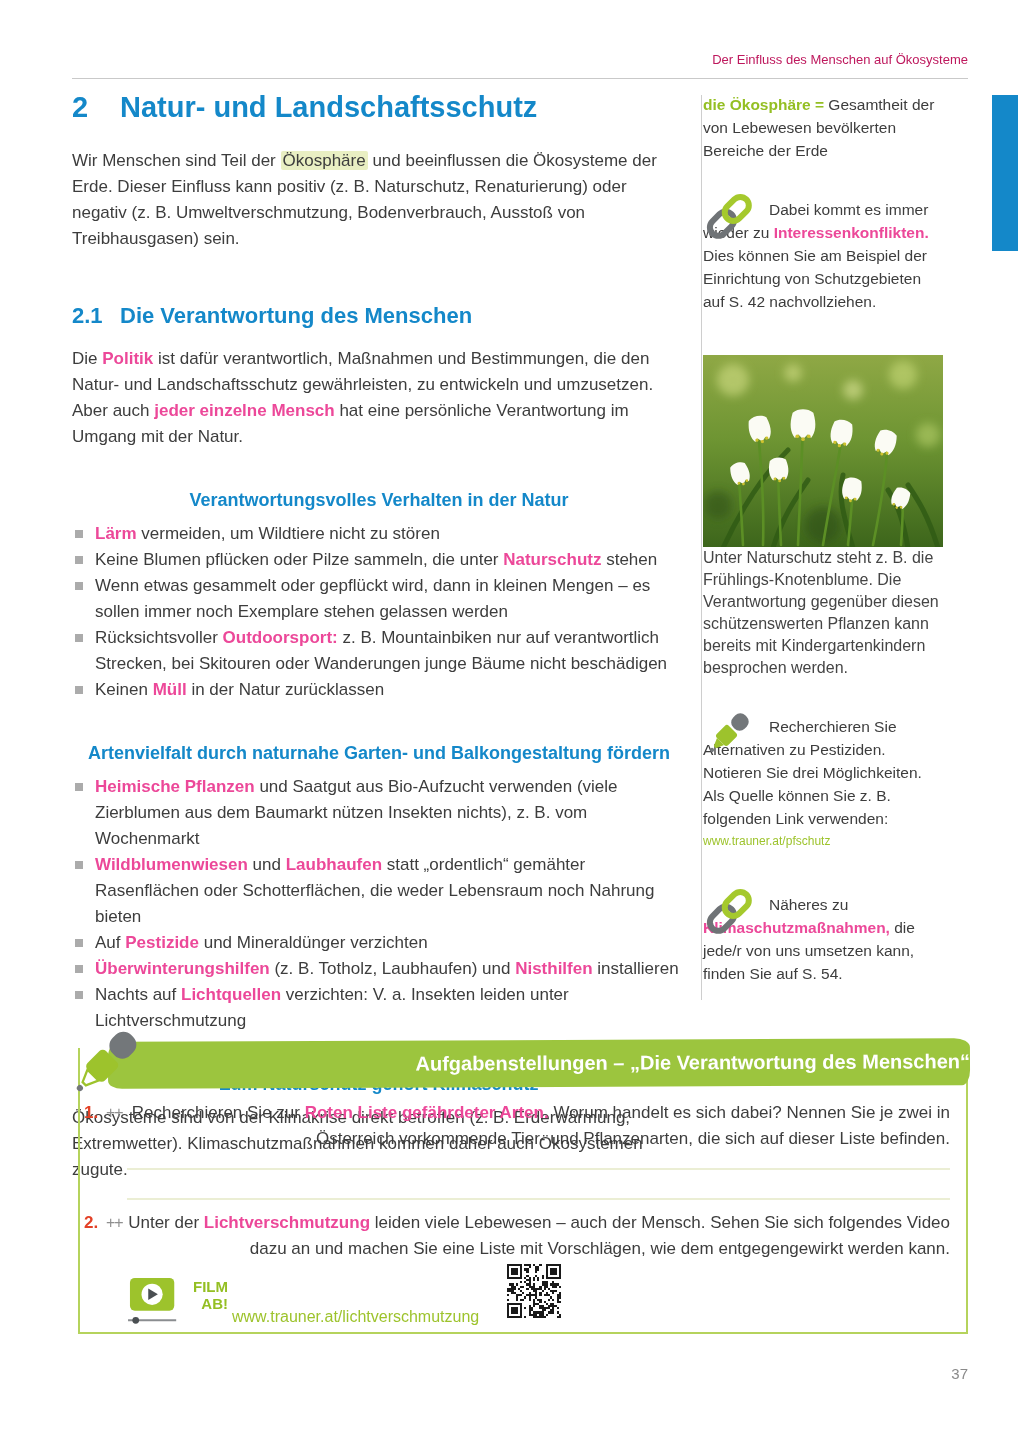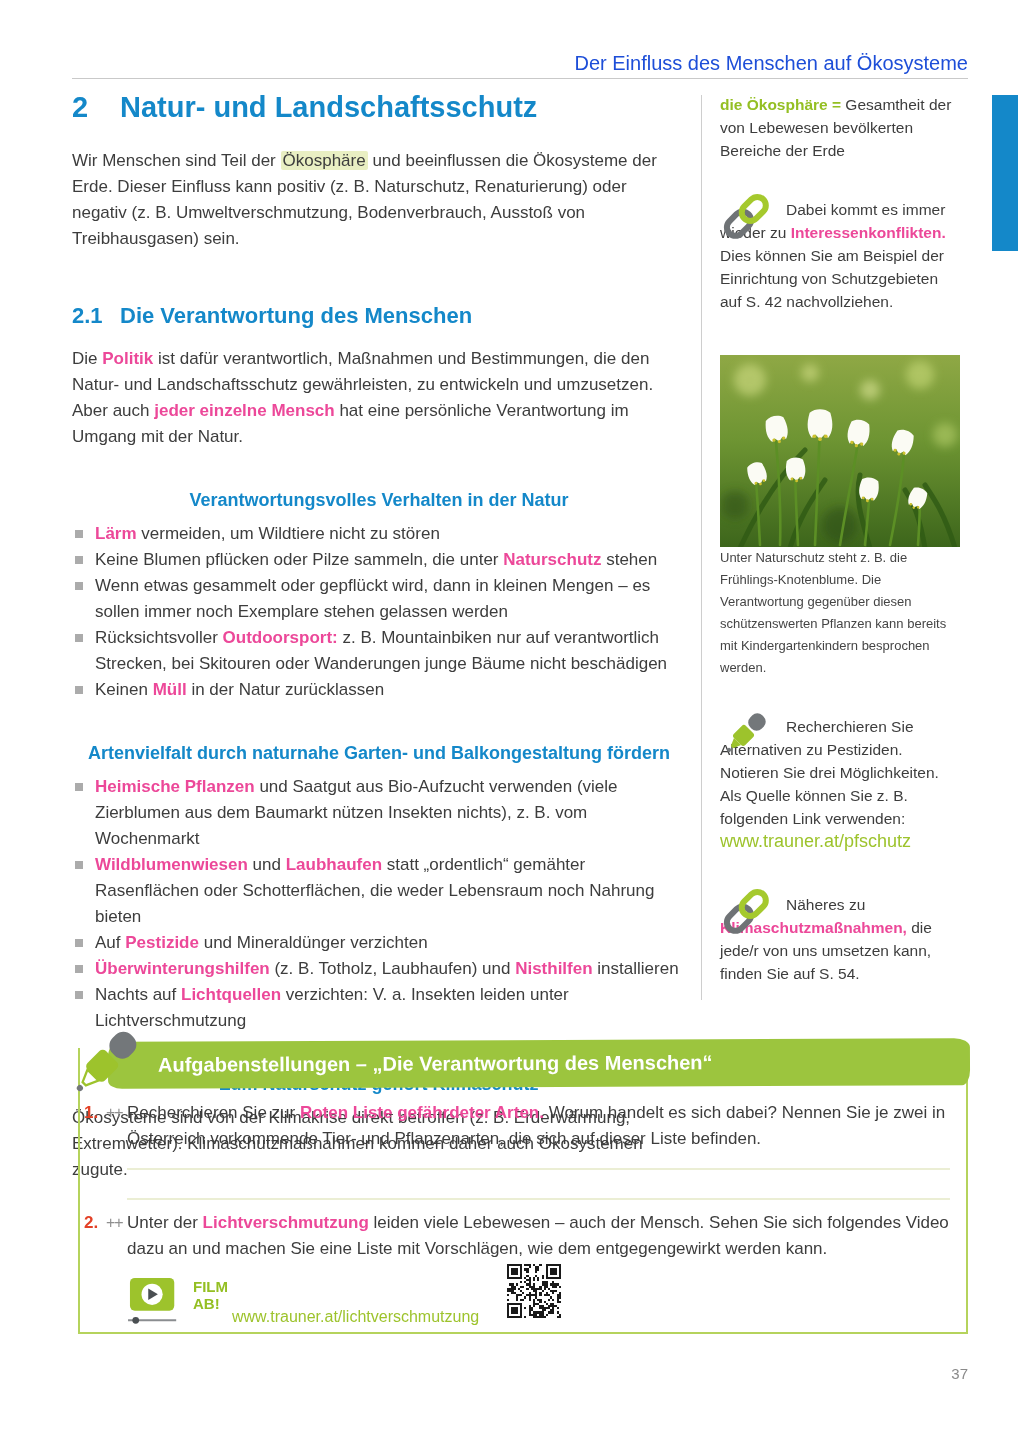--- a/index.html
+++ b/index.html
@@ -1,20 +1,20 @@
 <!DOCTYPE html>
 <html><head>
 <meta charset="utf-8">
 <style>
   html,body{margin:0;padding:0;background:#e8e8e8;}
   .page{position:relative;width:1018px;height:1440px;background:#ffffff;margin:0 auto;
         font-family:"Liberation Sans", sans-serif;color:#3d3d3d;overflow:hidden;}
 
   
-  .kicker{position:absolute;top:52px;right:50px;font-size:20px;color:#1d4ed8;}
+  .kicker{position:absolute;top:52px;right:50px;font-size:13px;color:#be185d;}
   .toprule{position:absolute;top:78px;left:72px;width:896px;border-top:1px solid #c9c9c9;}
   .bluetab{position:absolute;top:95px;right:0;width:26px;height:156px;background:#1488c9;}
 
   
   .main{position:absolute;left:72px;top:90px;width:614px;}
   .h1{display:flex;color:#1488c9;font-weight:bold;font-size:29px;line-height:34px;margin-bottom:24px;}
   .h1 .num{width:48px;flex:0 0 48px;}
   p.body{margin:0;font-size:17px;line-height:26px;}
   .h2{display:flex;color:#1488c9;font-weight:bold;font-size:22px;line-height:28px;margin-top:50px;margin-bottom:16px;}
   .h2 .num{width:48px;flex:0 0 48px;}
@@ -22,36 +22,36 @@
   ul.blist{margin:0;padding:0;list-style:none;}
   ul.blist li{position:relative;padding-left:23px;font-size:17px;line-height:26px;}
   ul.blist li::before{content:"";position:absolute;left:3px;top:9px;width:8px;height:8px;background:#ababab;}
 
   .b{font-weight:bold;color:#ec4899;}
   .hl{background:#e9efc3;padding:0 2px;border-radius:2px;}
   .g{color:#94bf23;font-weight:bold;}
 
   
   .divider{position:absolute;left:701px;top:95px;width:1px;height:905px;background:#cecece;}
-  .sidebar{position:absolute;left:720px;top:93px;width:240px;font-size:15.5px;line-height:23px;}
+  .sidebar{position:absolute;left:703px;top:93px;width:240px;font-size:15.5px;line-height:23px;}
   .sidebar p{margin:0;}
   .note{position:relative;}
   .note .icon{position:absolute;left:0;top:-8px;width:52px;height:52px;}
   .note p{text-indent:66px;}
   .m-conf{margin-top:36px;}
   .photo{margin-top:42px;width:240px;height:192px;overflow:hidden;}
   .photo svg{display:block;}
-  .caption{margin-top:10px;font-size:13px;line-height:22px;color:#454545;}
+  .caption{margin-top:10px;font-size:16px;line-height:22px;color:#454545;}
   .m-pest{margin-top:36px;}
-  .green-link{display:block;color:#9dc32c;text-decoration:none;font-size:18px;line-height:23px;cursor:pointer;}
+  .green-link{display:block;color:#9dc32c;text-decoration:none;font-size:12px;line-height:23px;cursor:pointer;}
   .m-clim{margin-top:40px;}
 
   
   .taskbox{position:absolute;left:78px;top:1048px;width:890px;height:286px;
-           border-left:2px solid #b5d35c;border-right:2px solid #b5d35c;border-bottom:2px solid #b5d35c;box-sizing:border-box;}
+           border-left:2px solid #b5d35c;border-right:2px solid #b5d35c;border-bottom:2px solid #b5d35c;box-sizing:border-box;text-align:right;}
   .banner{position:absolute;left:28px;top:-8px;width:862px;height:47px;background:#9cc53e;
           border-radius:10px 16px 8px 14px / 16px 9px 15px 8px;transform:rotate(-0.25deg);}
   .banner span{display:block;line-height:47px;padding-left:50px;color:#ffffff;font-weight:bold;font-size:20px;}
   .banner-pencil{position:absolute;left:-14px;top:-26px;width:80px;height:80px;}
   .task{position:absolute;left:0;right:16px;}
   .task .tnum{position:absolute;left:4px;top:0;color:#e34127;font-weight:bold;font-size:17px;line-height:26px;}
   .task .tdiff{position:absolute;left:26px;top:0;color:#8f8f8f;font-size:16px;line-height:26px;letter-spacing:-1px;}
   .task p{margin:0 0 0 47px;font-size:17px;line-height:26px;}
   .t1{top:52px;}
   .t2{top:162px;}

